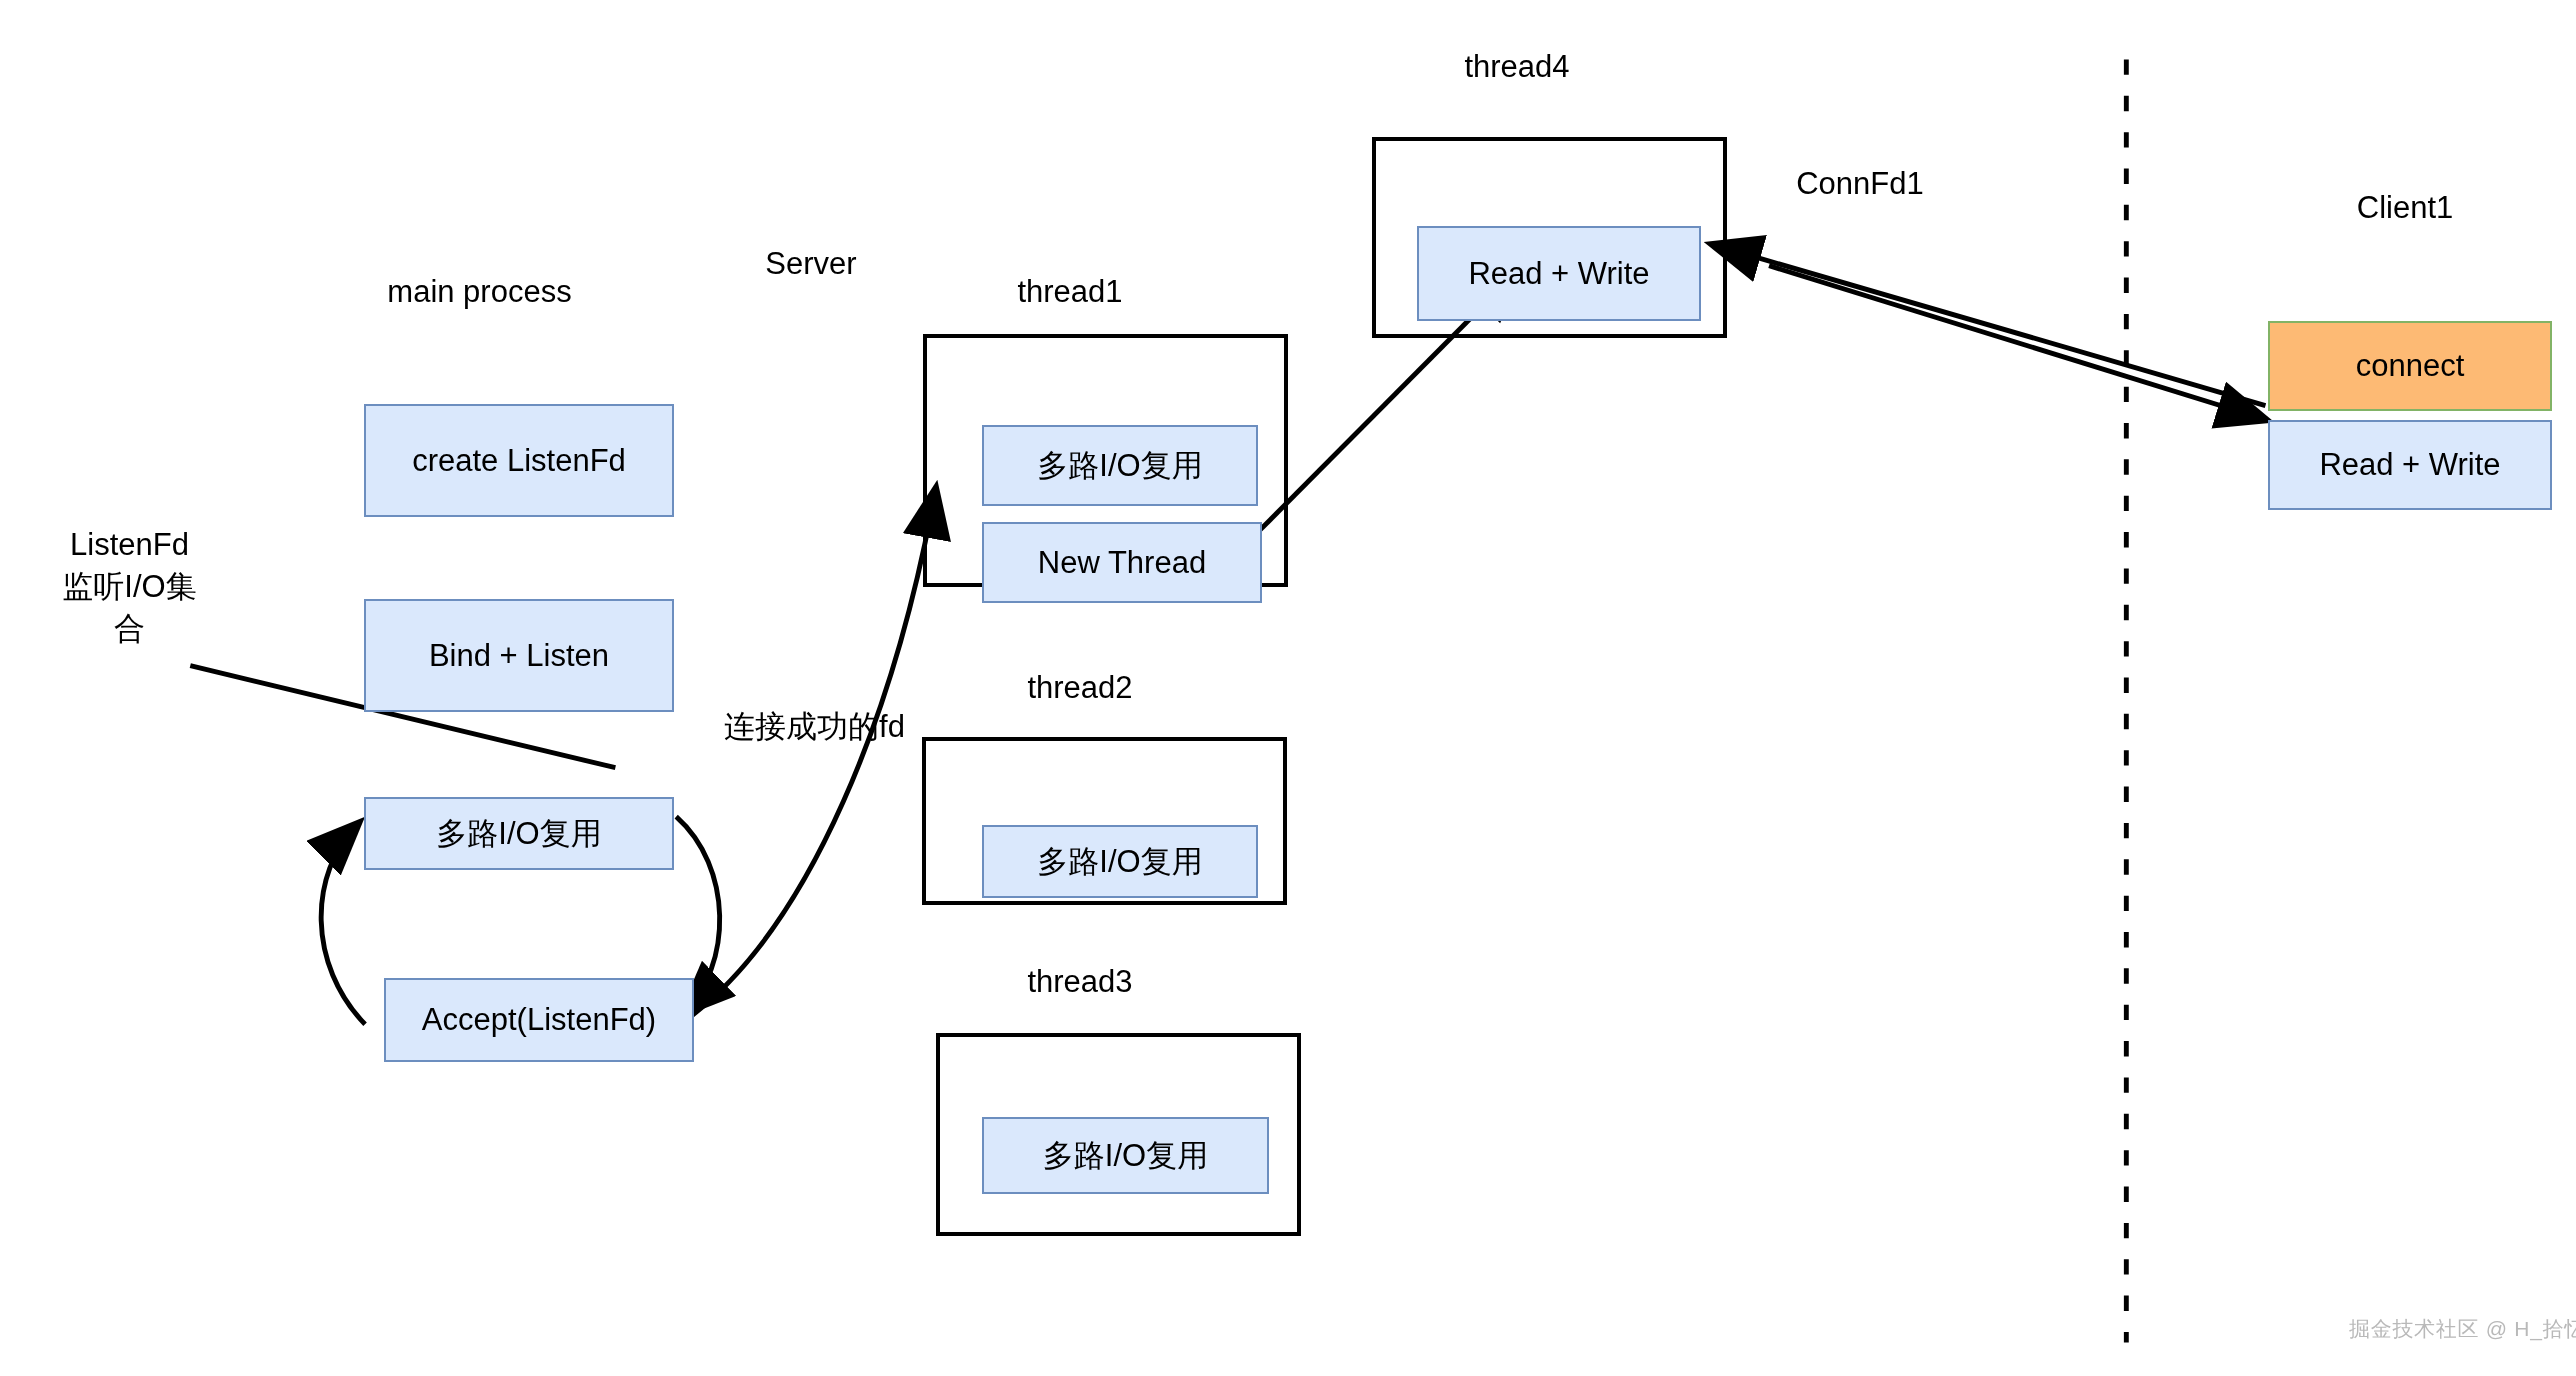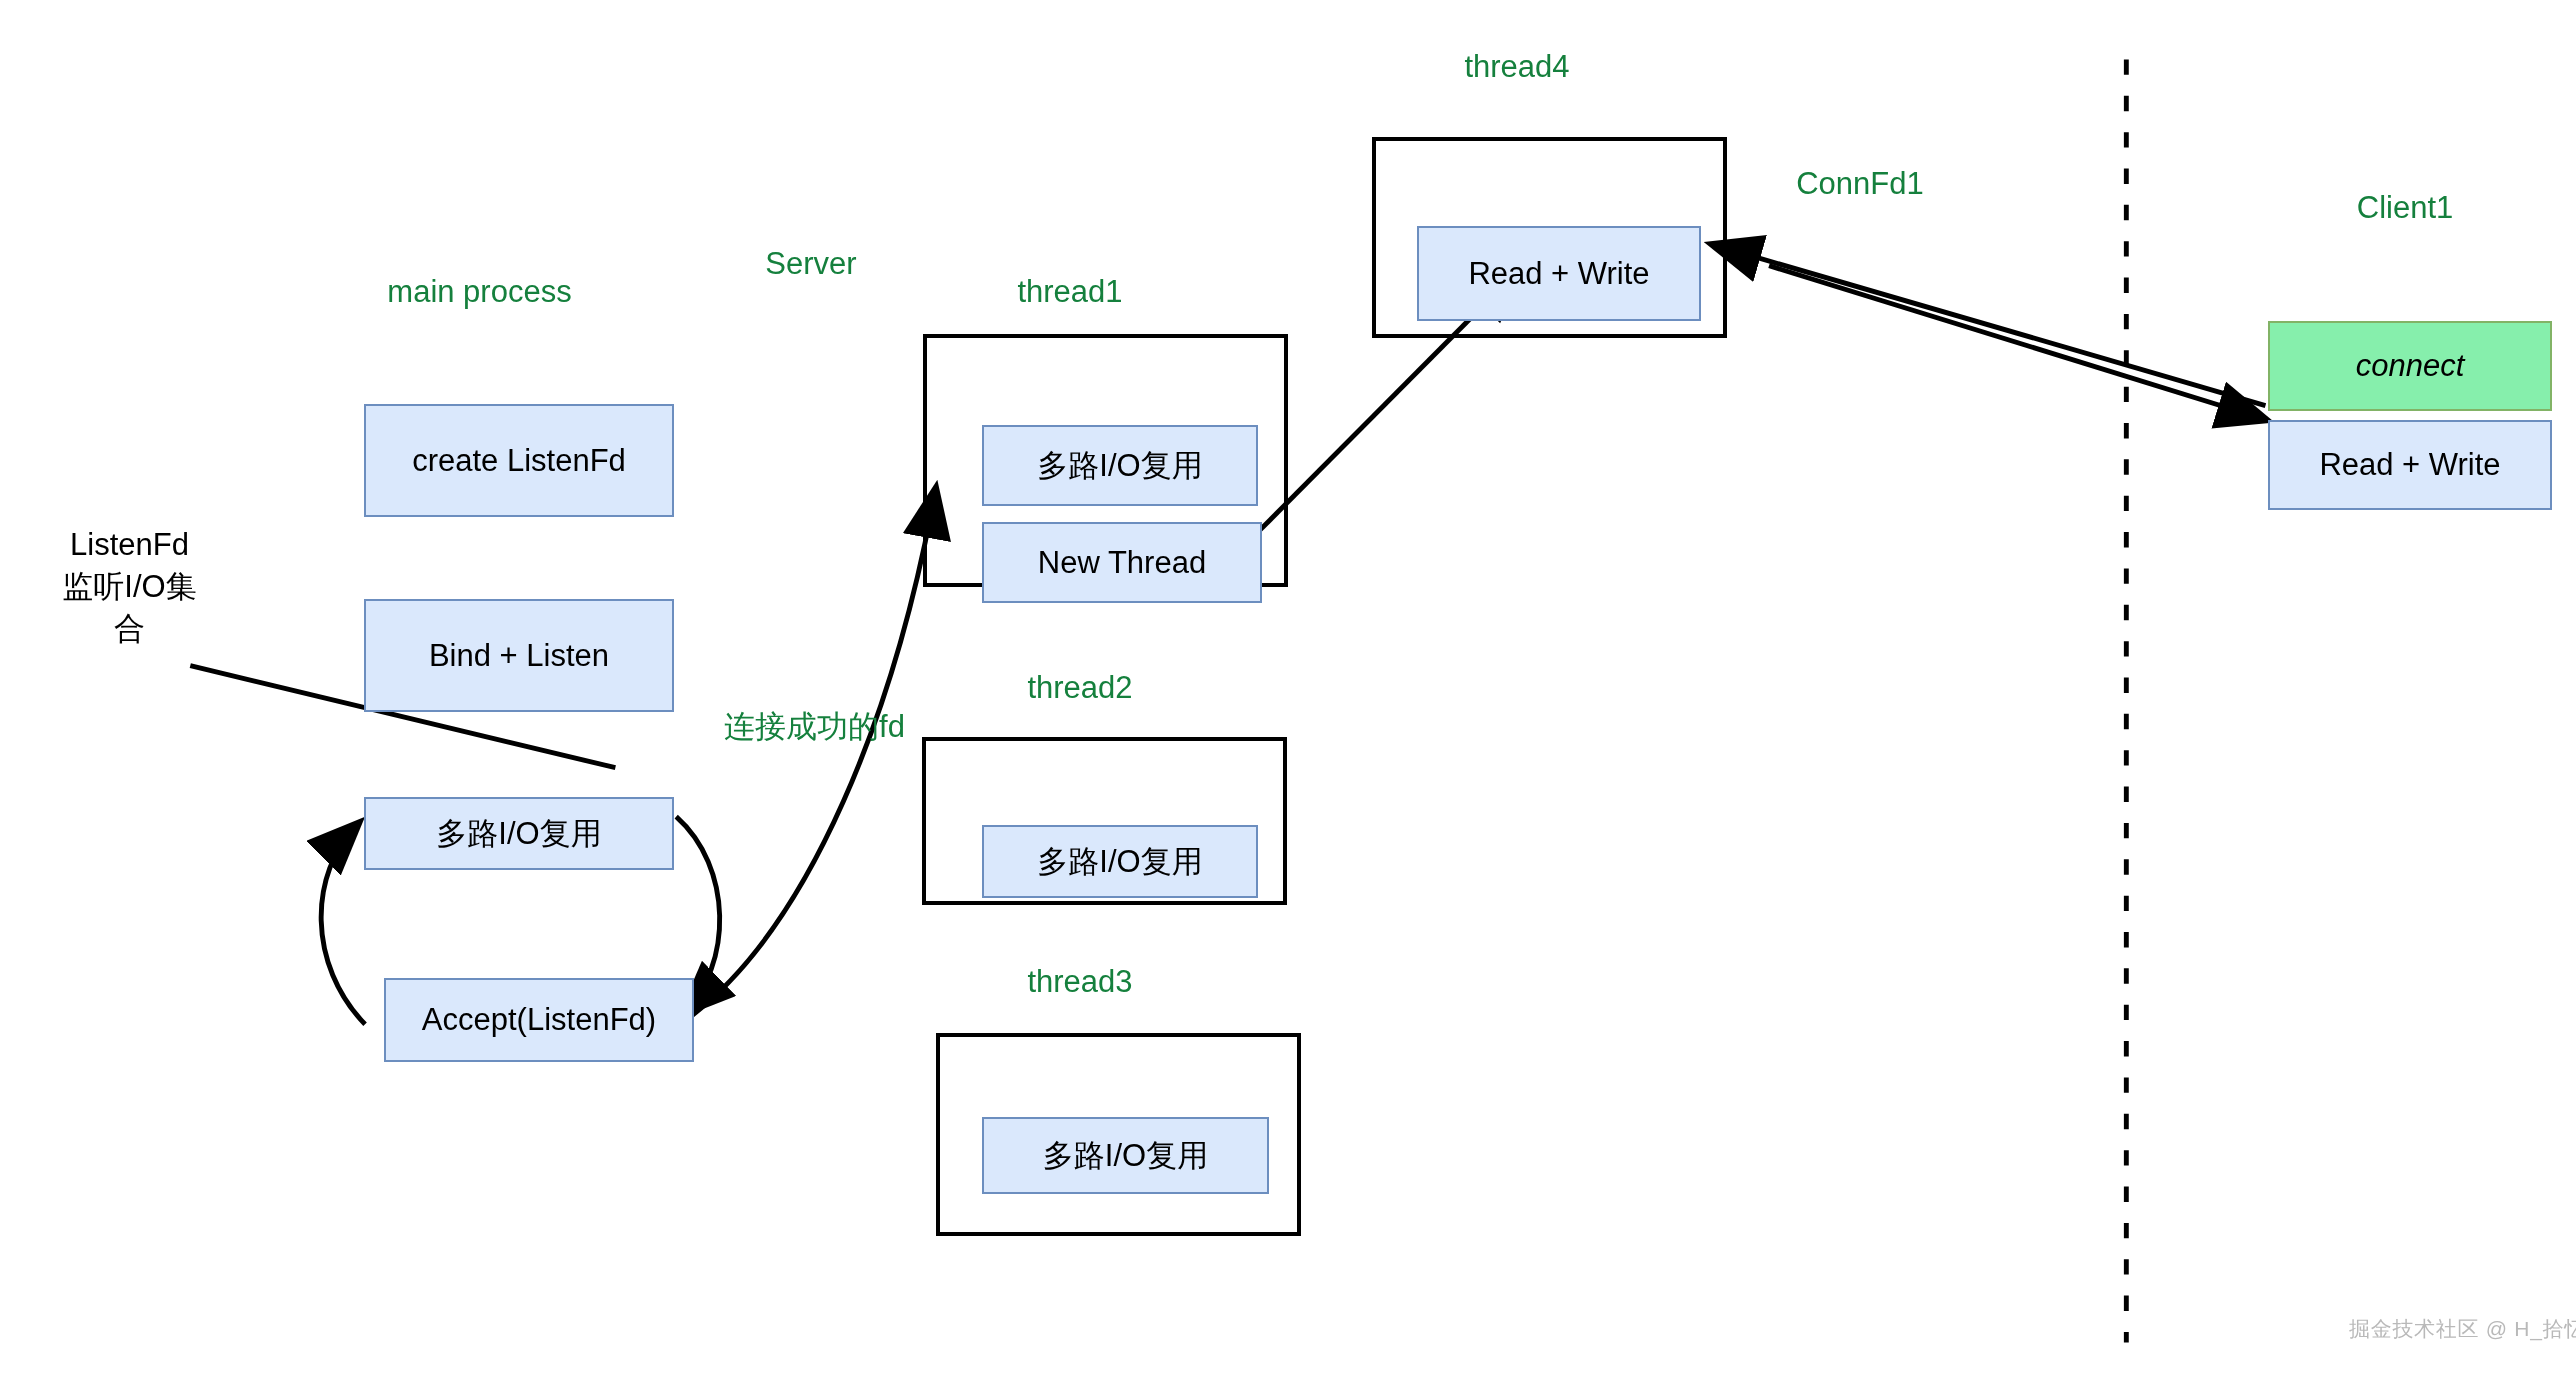--- a/index.html
+++ b/index.html
@@ -38,34 +38,33 @@
     line-height: 1.15;
     color: #000000;
     white-space: nowrap;
     margin-top: 40px;
   }
   .box-blue {
     background: #dae8fc;
     border: 2.8px solid #6c8ebf;
   }
   .box-green {
-    background: #86efac;
+    background: #fdba74;
     border: 2.8px solid #82b366;
-    font-style: italic;
   }
   .group-box {
     position: absolute;
     box-sizing: border-box;
     background: transparent;
     border: 4.2px solid #000000;
   }
   .plain-label {
     position: absolute;
     font-size: 31px;
-    color: #15803d;
+    color: #000000;
     white-space: nowrap;
     text-align: center;
   }
   .multiline-label {
     position: absolute;
     font-size: 31px;
     color: #000000;
     text-align: center;
     line-height: 1.35;
   }

